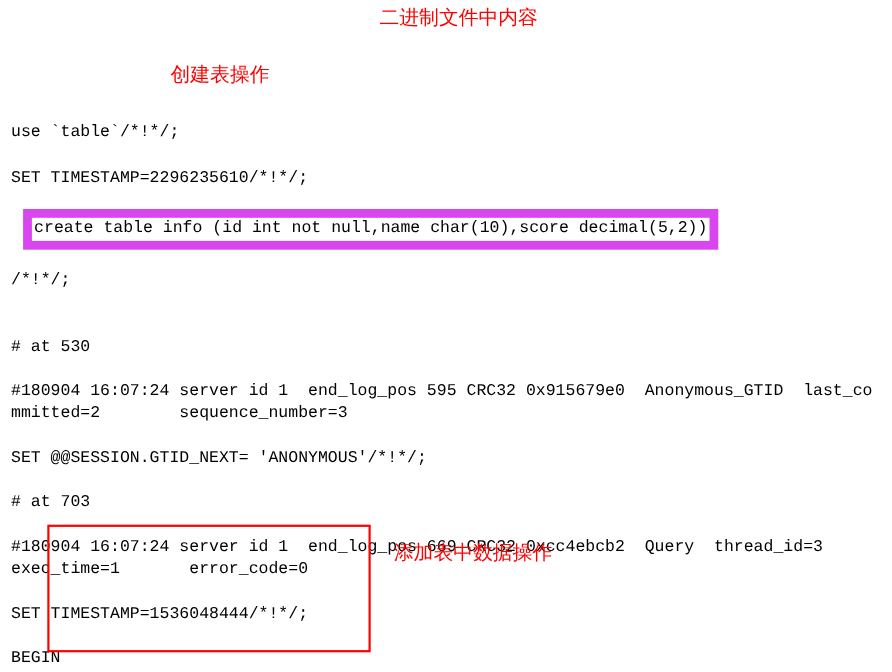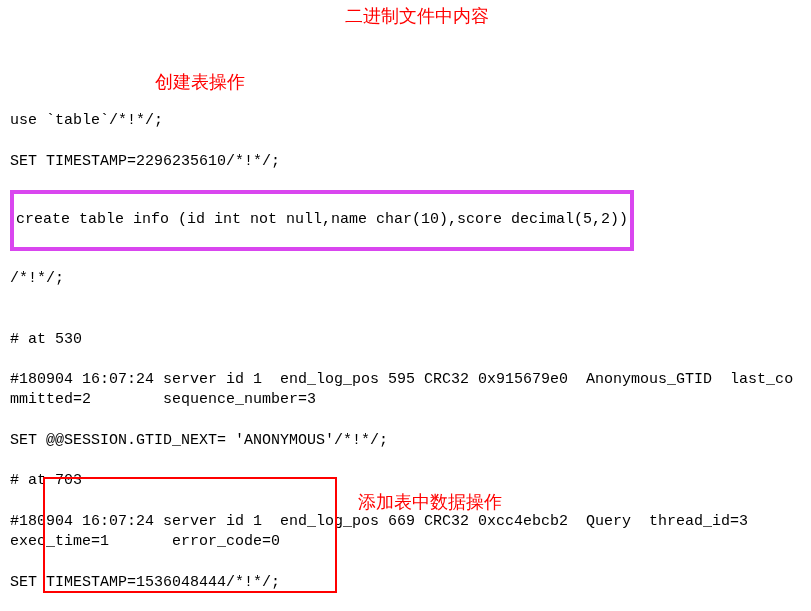--- a/index.html
+++ b/index.html
@@ -19,42 +19,42 @@
     white-space: pre-wrap;
     word-break: break-all;
   }
   .annot {
     color: #ff0000;
     font-family: "Microsoft YaHei", Arial, sans-serif;
     font-size: 18px;
     position: absolute;
   }
   .redbox {
-    border: 4px solid #d946ef;
+    border: 8px solid #d946ef;
     display: inline-block;
-    padding: 16px 2px;
-    margin: -2px 0;
+    padding: 0 2px;
+    margin: -2px 11px;
   }
   .redbox-block {
     border: 2px solid #ff0000;
     position: absolute;
     pointer-events: none;
   }
 </style>
 </head>
 <body>
 
 
 
 <div class="annot" style="left:345px; top:4px;">二进制文件中内容</div>
 <div class="line">use `table`/*!*/;</div>
 <div class="line">SET TIMESTAMP=2296235610/*!*/;</div>
 <div class="line"><span class="redbox">create table info (id int not null,name char(10),score decimal(5,2))</span></div>
 <div class="line">/*!*/;</div>
-<div class="annot" style="left:155px; top:70px;">创建表操作</div>
+<div class="annot" style="left:155px; top:56px;">创建表操作</div>
 <div class="line"># at 530</div>
 <div class="line">#180904 16:07:24 server id 1  end_log_pos 595 CRC32 0x915679e0  Anonymous_GTID  last_committed=2        sequence_number=3</div>
 <div class="line">SET @@SESSION.GTID_NEXT= 'ANONYMOUS'/*!*/;</div>
 <div class="line"># at 703</div>
 <div class="line">#180904 16:07:24 server id 1  end_log_pos 669 CRC32 0xcc4ebcb2  Query  thread_id=3       exec_time=1       error_code=0</div>
 <div class="line">SET TIMESTAMP=1536048444/*!*/;</div>
 <div class="line">BEGIN</div>
 
 
 

